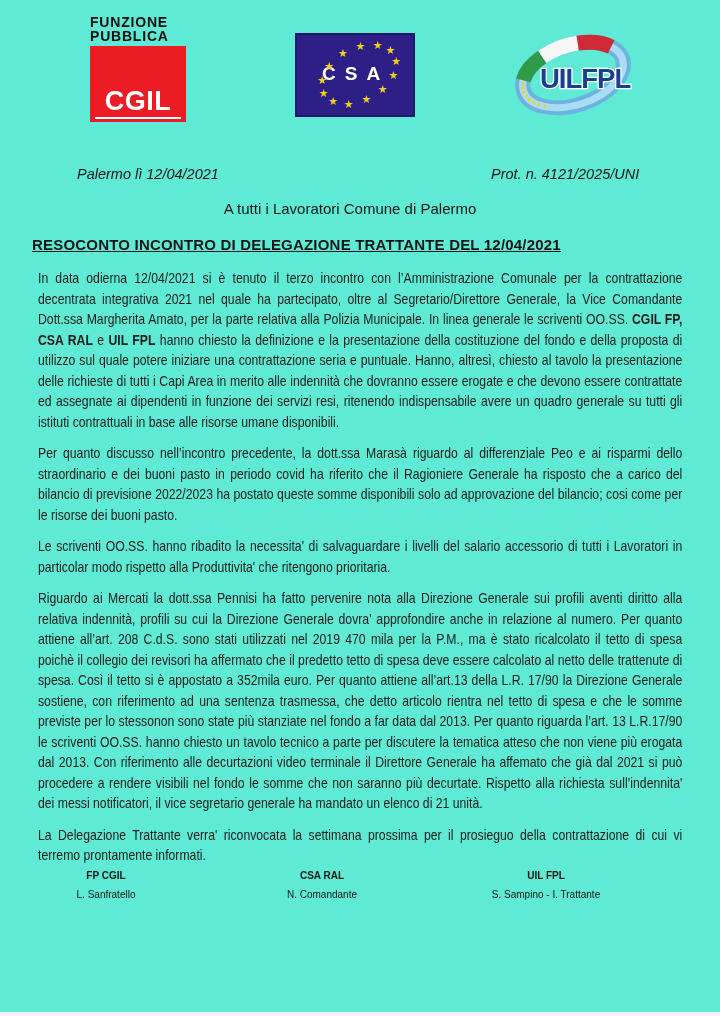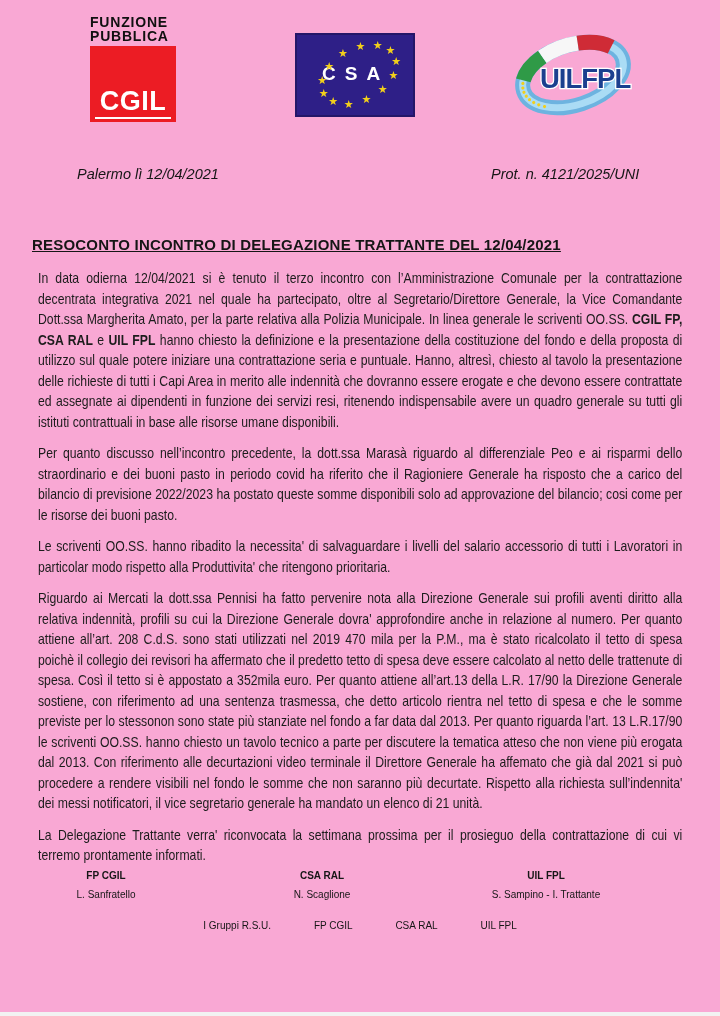--- a/index.html
+++ b/index.html
@@ -1,22 +1,22 @@
 <!DOCTYPE html>
 <html><head>
 <meta charset="utf-8">
 <style>
   html,body{margin:0;padding:0;background:#ffffff;}
-  .page{position:relative;width:720px;height:1016px;background:#f9a8d4;overflow:hidden;
+  .page{position:relative;width:720px;height:1016px;background:#5eead4;overflow:hidden;
         font-family:"Liberation Sans",sans-serif;color:#161616;}
 
   
   .cgil{position:absolute;left:90px;top:16px;width:86px;}
   .cgil-line{font-weight:bold;font-size:14px;line-height:13.5px;letter-spacing:0.8px;color:#101010;}
-  .cgil-box{position:relative;margin-top:3px;width:86px;height:76px;background:#ec1c24;}
+  .cgil-box{position:relative;margin-top:3px;width:96px;height:76px;background:#ec1c24;}
   .cgil-word{position:absolute;left:0;right:0;bottom:7px;text-align:center;color:#ffffff;
              font-weight:bold;font-size:27px;line-height:1;letter-spacing:0.5px;}
   .cgil-underline{position:absolute;left:5px;right:5px;bottom:3px;height:2px;background:#ffffff;}
 
   .csa{position:absolute;left:297px;top:35px;width:116px;height:80px;background:#2e1f87;
        box-shadow:0 0 0 2px #241668;}
   .csa-word{position:absolute;left:13px;top:28px;color:#ffffff;font-weight:bold;
             font-size:19px;letter-spacing:9px;margin-left:12px;}
   .csa-star{position:absolute;color:#f2cf1b;font-size:11px;line-height:1;
             transform:translate(-50%,-55%);}
@@ -97,45 +97,40 @@
           <circle cx="16.0" cy="48.3" r="1.6" fill="#f2cf1b"></circle>
           <circle cx="16.3" cy="43.9" r="1.6" fill="#f2cf1b"></circle>
           <circle cx="17.7" cy="39.5" r="1.6" fill="#f2cf1b"></circle>
         </g>
       <text id="uil-text" x="35" y="60" font-family="Liberation Sans, sans-serif" font-size="27.5" font-weight="bold" letter-spacing="-1" fill="#1b3f8f" stroke="#ffffff" stroke-width="2.5" paint-order="stroke">UILFPL</text>
     </svg>
   </div>
 
   <div class="date">Palermo lì 12/04/2021</div>
   <div class="prot">Prot. n. 4121/2025/UNI</div>
+  <div class="recipient">A tutti i Lavoratori Comune di Palermo</div>
   <div class="doc-title">RESOCONTO INCONTRO DI DELEGAZIONE TRATTANTE DEL 12/04/2021</div>
 
   <div class="body-text">
     <p class="para"><span>In data odierna 12/04/2021 si è tenuto il terzo incontro con l’Amministrazione Comunale per la contrattazione decentrata integrativa 2021 nel quale ha partecipato, oltre al Segretario/Direttore Generale, la Vice Comandante Dott.ssa Margherita Amato, per la parte relativa alla Polizia Municipale. In linea generale le scriventi OO.SS. </span><b>CGIL FP, CSA RAL</b><span> e </span><b>UIL FPL</b><span> hanno chiesto la definizione e la presentazione della costituzione del fondo e della proposta di utilizzo sul quale potere iniziare una contrattazione seria e puntuale. Hanno, altresì, chiesto al tavolo la presentazione delle richieste di tutti i Capi Area in merito alle indennità che dovranno essere erogate e che devono essere contrattate ed assegnate ai dipendenti in funzione dei servizi resi, ritenendo indispensabile avere un quadro generale su tutti gli istituti contrattuali in base alle risorse umane disponibili.</span></p>
     <p class="para">Per quanto discusso nell’incontro precedente, la dott.ssa Marasà riguardo al differenziale Peo e ai risparmi dello straordinario e dei buoni pasto in periodo covid ha riferito che il Ragioniere Generale ha risposto che a carico del bilancio di previsione 2022/2023 ha postato queste somme disponibili solo ad approvazione del bilancio; cosi come per le risorse dei buoni pasto.</p>
     <p class="para">Le scriventi OO.SS. hanno ribadito la necessita' di salvaguardare i livelli del salario accessorio di tutti i Lavoratori in particolar modo rispetto alla Produttivita' che ritengono prioritaria.</p>
     <p class="para">Riguardo ai Mercati la dott.ssa Pennisi ha fatto pervenire nota alla Direzione Generale sui profili aventi diritto alla relativa indennità, profili su cui la Direzione Generale dovra' approfondire anche in relazione al numero. Per quanto attiene all’art. 208 C.d.S. sono stati utilizzati nel 2019 470 mila per la P.M., ma è stato ricalcolato il tetto di spesa poichè il collegio dei revisori ha affermato che il predetto tetto di spesa deve essere calcolato al netto delle trattenute di spesa. Così il tetto si è appostato a 352mila euro. Per quanto attiene all’art.13 della L.R. 17/90 la Direzione Generale sostiene, con riferimento ad una sentenza trasmessa, che detto articolo rientra nel tetto di spesa e che le somme previste per lo stessonon sono state più stanziate nel fondo a far data dal 2013. Per quanto riguarda l’art. 13 L.R.17/90 le scriventi OO.SS. hanno chiesto un tavolo tecnico a parte per discutere la tematica atteso che non viene più erogata dal 2013. Con riferimento alle decurtazioni video terminale il Direttore Generale ha affemato che già dal 2021 si può procedere a rendere visibili nel fondo le somme che non saranno più decurtate. Rispetto alla richiesta sull’indennita' dei messi notificatori, il vice segretario generale ha mandato un elenco di 21 unità.</p>
     <p class="para">La Delegazione Trattante verra' riconvocata la settimana prossima per il prosieguo della contrattazione di cui vi terremo prontamente informati.</p>
   </div>
 
   <div class="signatures">
     <div class="sig-col sig-col-1">
       <div class="org">FP CGIL</div>
       <div class="name">L. Sanfratello</div>
     </div>
     <div class="sig-col sig-col-2">
       <div class="org">CSA RAL</div>
-      <div class="name">N. Scaglione</div>
+      <div class="name">N. Comandante</div>
     </div>
     <div class="sig-col sig-col-3">
       <div class="org">UIL FPL</div>
       <div class="name">S. Sampino - I. Trattante</div>
-    </div>
-    <div class="rsu-row">
-      <span>I Gruppi R.S.U.</span>
-      <span>FP CGIL</span>
-      <span>CSA RAL</span>
-      <span>UIL FPL</span>
     </div>
   </div>
 
   <div class="scan-edge"></div>
 </div>
 
 </body></html>

